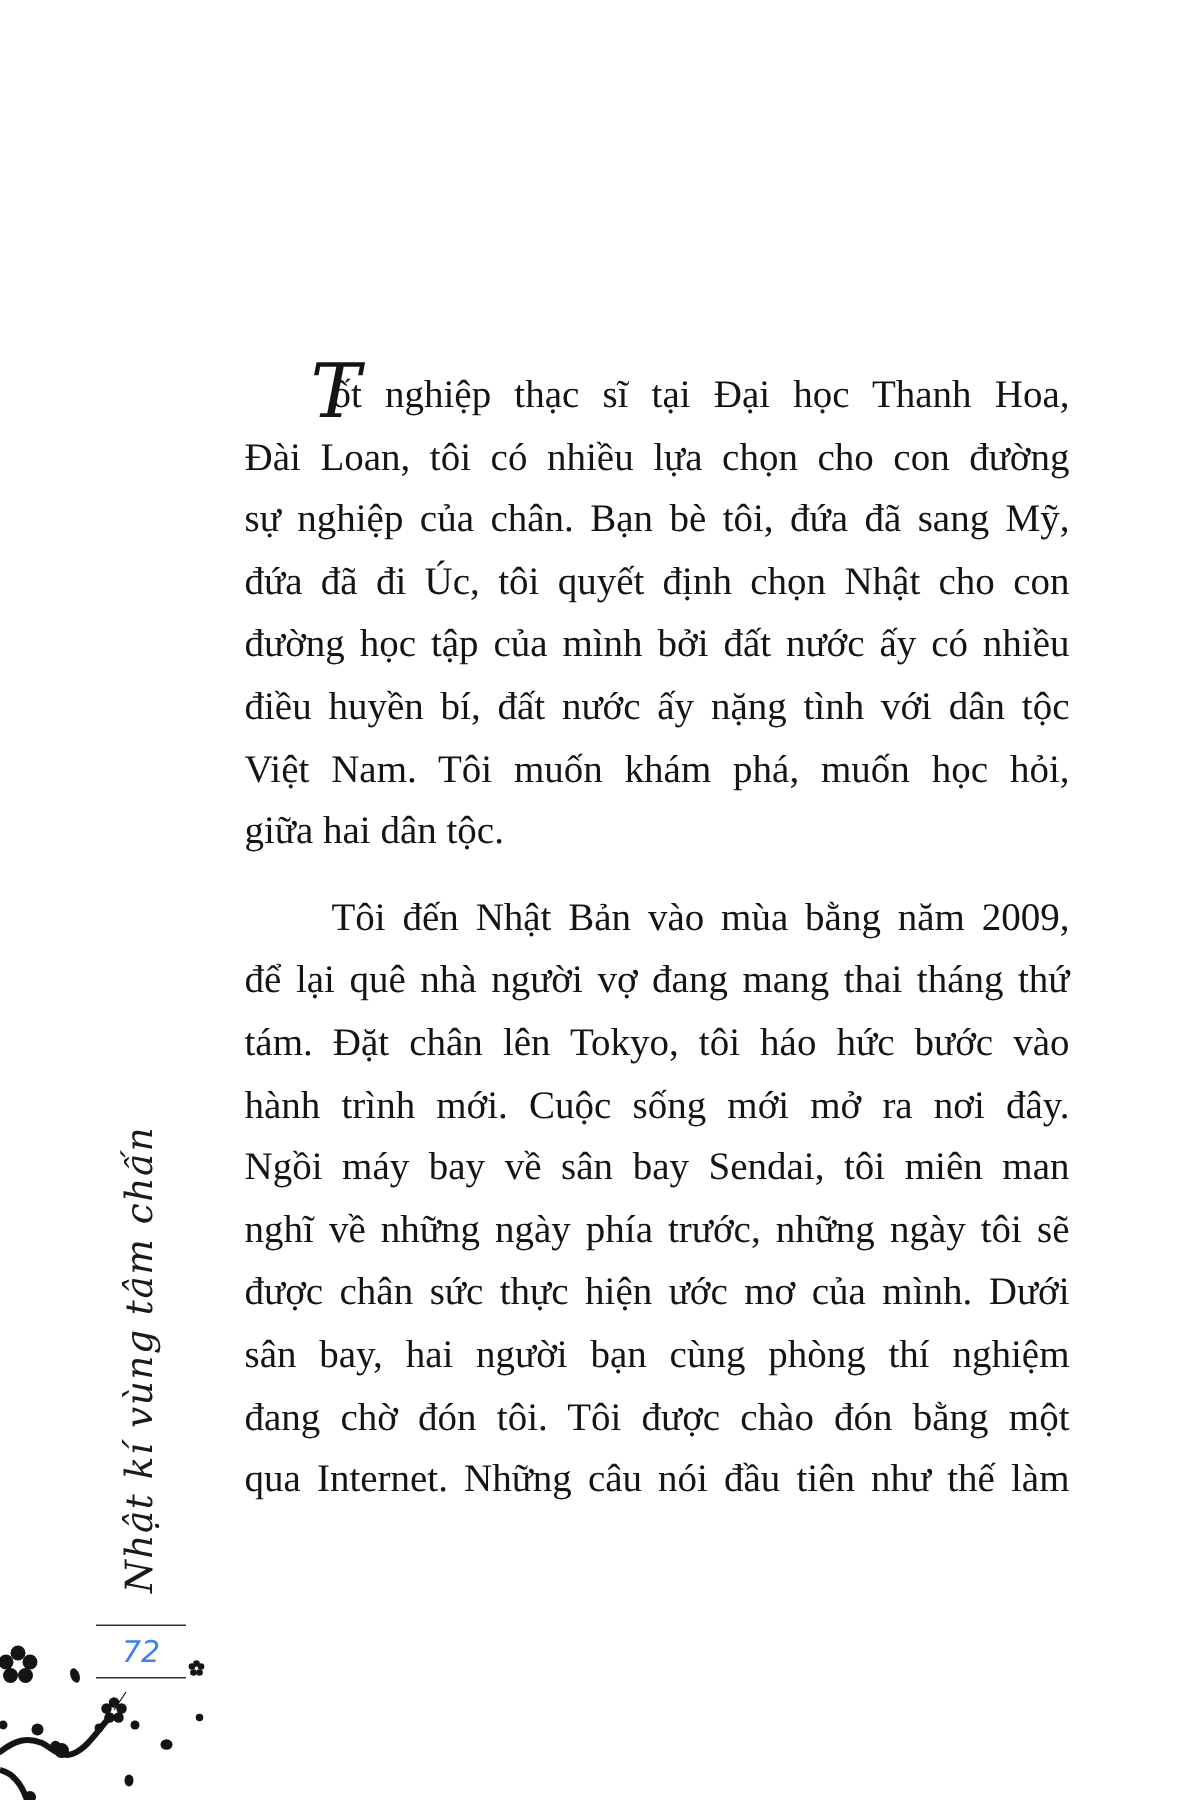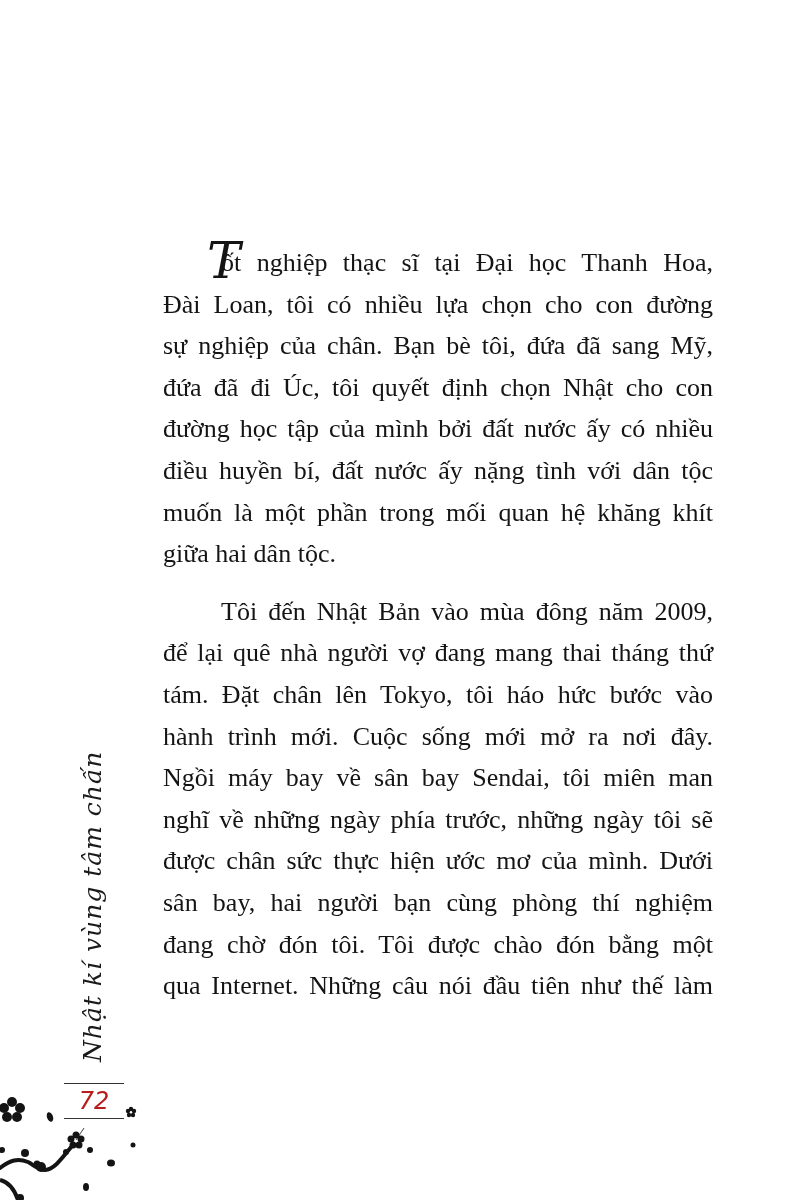--- a/index.html
+++ b/index.html
@@ -85,23 +85,23 @@
     text-align: center;
   }
   .folio .rule {
     height: 0;
     border-top: 1.5px solid #333;
     width: 60px;
   }
   .folio .num {
     font-family: "DejaVu Sans", sans-serif;
     font-style: italic;
-    font-size: 24px;
+    font-size: 20px;
     line-height: 34px;
-    color: #b91c1c;
+    color: #3b82f6;
   }
   .ornament {
     position: absolute;
     left: 0;
     top: 1090px;
     width: 170px;
     height: 110px;
   }
 </style>
 </head>
@@ -113,26 +113,26 @@
     <p class="para">
       <span class="line dropcap-line">
         <span class="dropcap">T</span>
         <span>ốt nghiệp thạc sĩ tại Đại học Thanh Hoa,</span>
       </span>
       <span class="line">Đài Loan, tôi có nhiều lựa chọn cho con đường</span>
       <span class="line">sự nghiệp của chân. Bạn bè tôi, đứa đã sang Mỹ,</span>
       <span class="line">đứa đã đi Úc, tôi quyết định chọn Nhật cho con</span>
       <span class="line">đường học tập của mình bởi đất nước ấy có nhiều</span>
       <span class="line">điều huyền bí, đất nước ấy nặng tình với dân tộc</span>
-      <span class="line">muốn là một phần trong mối quan hệ khăng khít</span>
+      <span class="line">Việt Nam. Tôi muốn khám phá, muốn học hỏi,</span>
       <span class="line left">giữa hai dân tộc.</span>
     </p>
 
     <p class="para">
-      <span class="line indent">Tôi đến Nhật Bản vào mùa đông năm 2009,</span>
+      <span class="line indent">Tôi đến Nhật Bản vào mùa bằng năm 2009,</span>
       <span class="line">để lại quê nhà người vợ đang mang thai tháng thứ</span>
       <span class="line">tám. Đặt chân lên Tokyo, tôi háo hức bước vào</span>
       <span class="line">hành trình mới. Cuộc sống mới mở ra nơi đây.</span>
       <span class="line">Ngồi máy bay về sân bay Sendai, tôi miên man</span>
       <span class="line">nghĩ về những ngày phía trước, những ngày tôi sẽ</span>
       <span class="line">được chân sức thực hiện ước mơ của mình. Dưới</span>
       <span class="line">sân bay, hai người bạn cùng phòng thí nghiệm</span>
       <span class="line">đang chờ đón tôi. Tôi được chào đón bằng một</span>
       <span class="line">qua Internet. Những câu nói đầu tiên như thế làm</span>
     </p>

